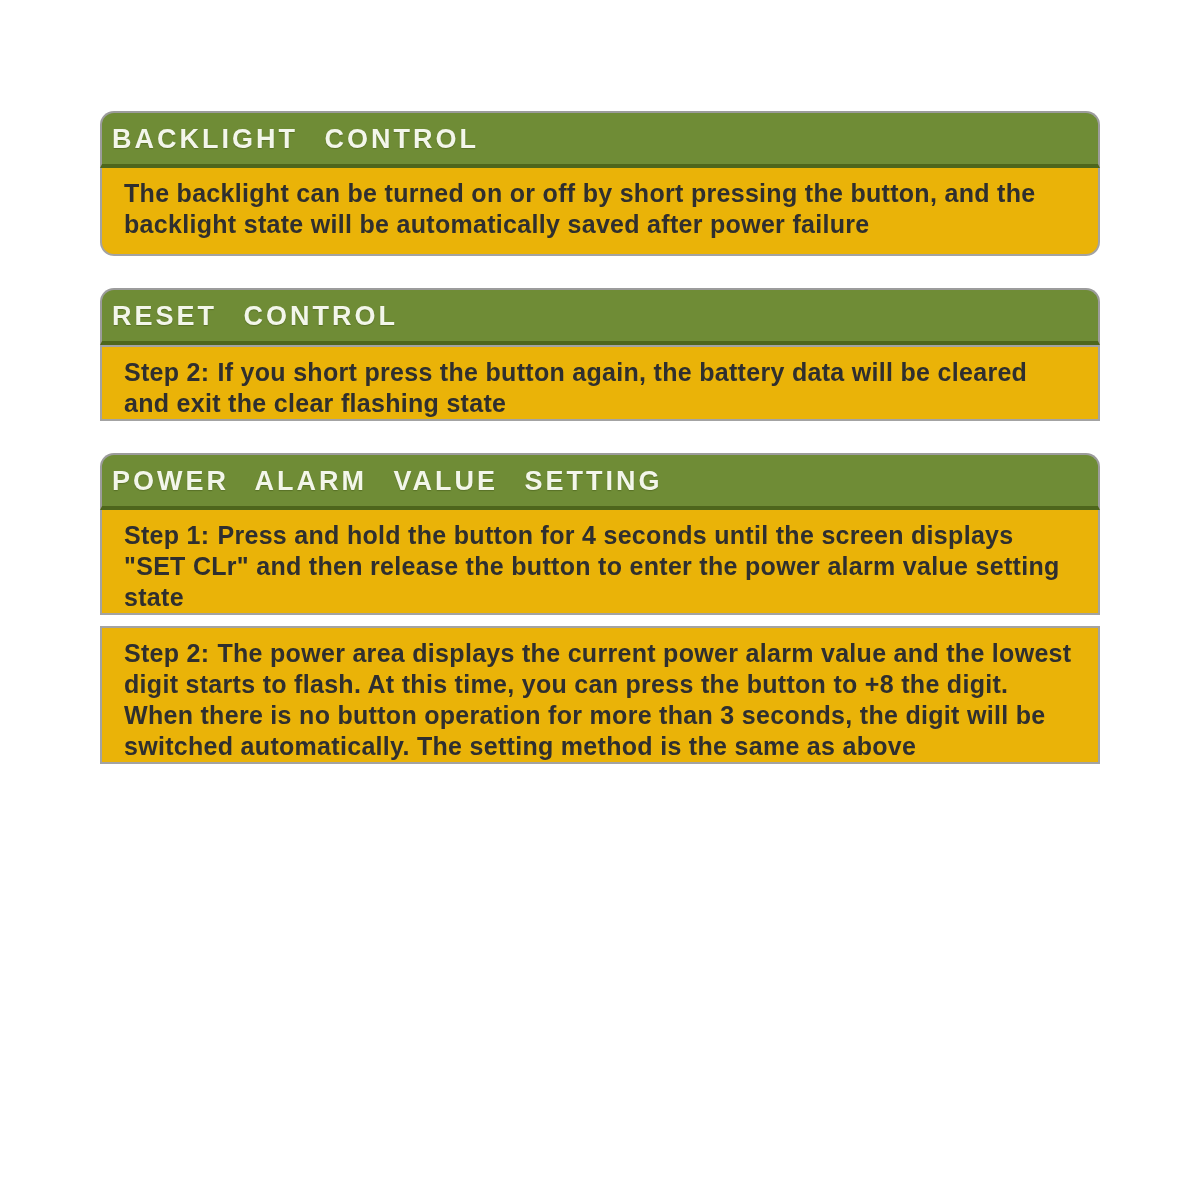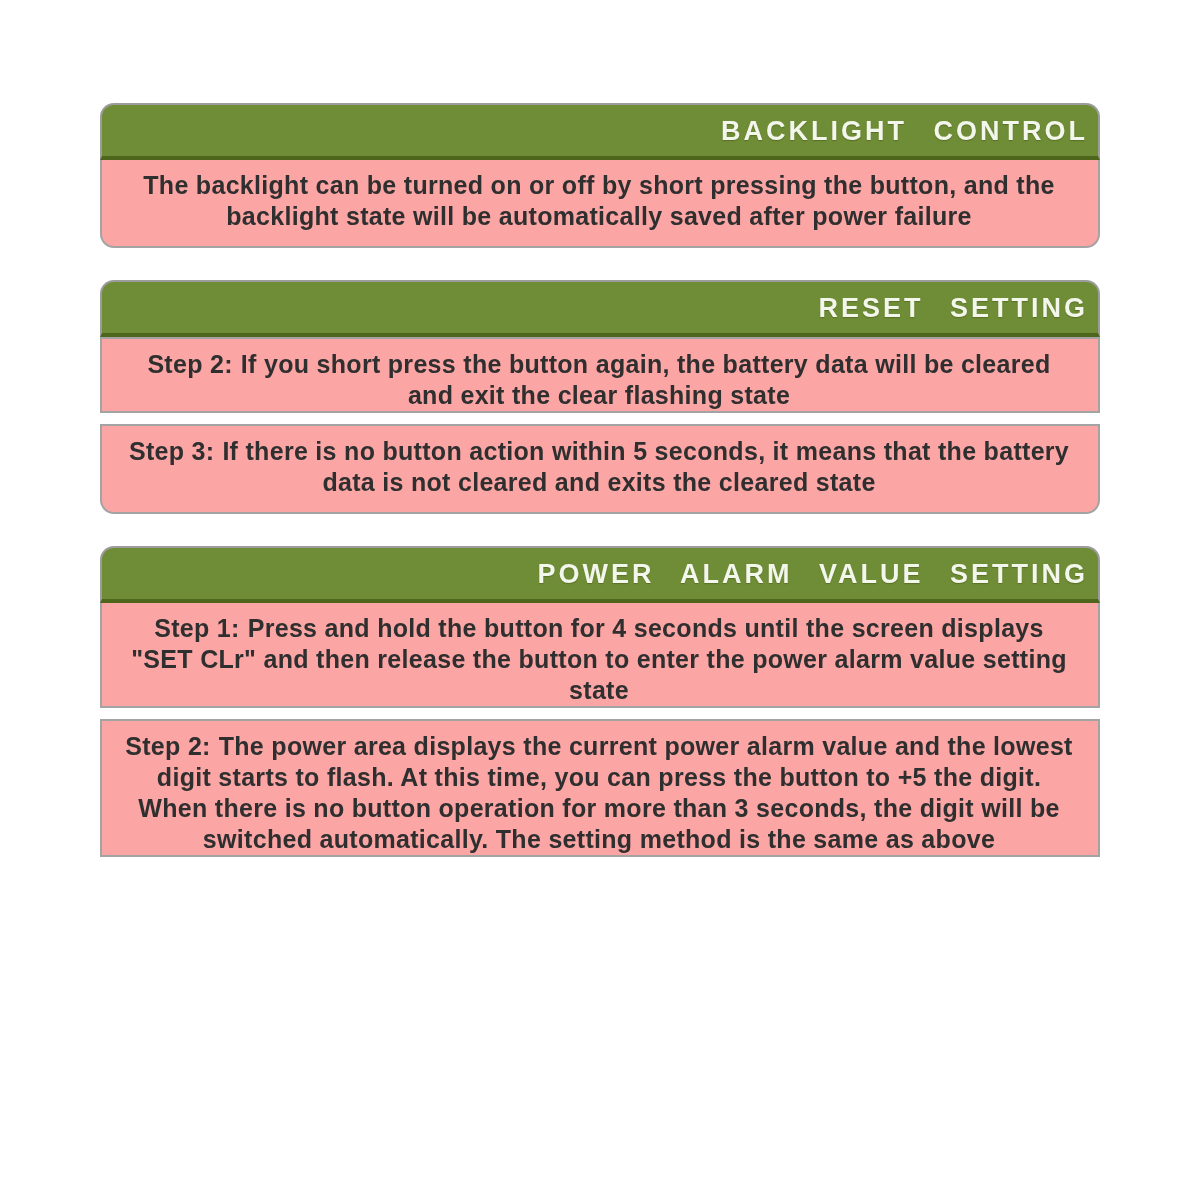--- a/index.html
+++ b/index.html
@@ -20,39 +20,39 @@
     width: 1000px;
     box-sizing: border-box;
     margin-bottom: 32px;
   }
   .card-header {
     box-sizing: border-box;
     background: #6f8c36;
     border: 2px solid #9c9c9c;
     border-bottom: 4px solid #4e661c;
     border-radius: 14px 14px 0 0;
-    text-align: right;
+    text-align: left;
     padding: 11px 10px 9px 10px;
+    margin-top: 8px;
   }
   .card-header h2 {
     margin: 0;
     font-size: 27px;
     line-height: 31px;
     font-weight: 700;
     color: #f3f6ea;
     letter-spacing: 3px;
     word-spacing: 16px;
     text-shadow: 0 1px 1px rgba(60,80,20,0.45);
   }
   .step-row {
     box-sizing: border-box;
-    background: #fca5a5;
+    background: #eab308;
     border: 2px solid #a3a3a3;
     padding: 10px 24px 0 22px;
-    text-align: center;
   }
   .step-row.first {
     border-top: none;
   }
   .step-row + .step-row {
     margin-top: 11px;
   }
   .step-row.last {
     border-radius: 0 0 14px 14px;
     padding-bottom: 14px;
@@ -78,35 +78,32 @@
     <header class="card-header">
       <h2>BACKLIGHT CONTROL</h2>
     </header>
     <div class="step-row first last">
       <p><span class="step-text">The backlight can be turned on or off by short pressing the button, and the backlight state will be automatically saved after power failure</span></p>
     </div>
   </section>
 
   <section class="card">
     <header class="card-header">
-      <h2>RESET SETTING</h2>
+      <h2>RESET CONTROL</h2>
     </header>
     <div class="step-row">
       <p><span class="step-label">Step 2:</span><span class="step-text">If you short press the button again, the battery data will be cleared and exit the clear flashing state</span></p>
-    </div>
-    <div class="step-row last">
-      <p><span class="step-label">Step 3:</span><span class="step-text">If there is no button action within 5 seconds, it means that the battery data is not cleared and exits the cleared state</span></p>
     </div>
   </section>
 
   <section class="card">
     <header class="card-header">
       <h2>POWER ALARM VALUE SETTING</h2>
     </header>
     <div class="step-row first">
       <p><span class="step-label">Step 1:</span><span class="step-text">Press and hold the button for 4 seconds until the screen displays "SET CLr" and then release the button to enter the power alarm value setting state</span></p>
     </div>
     <div class="step-row">
-      <p><span class="step-label">Step 2:</span><span class="step-text">The power area displays the current power alarm value and the lowest digit starts to flash. At this time, you can press the button to +5 the digit. When there is no button operation for more than 3 seconds, the digit will be switched automatically. The setting method is the same as above</span></p>
+      <p><span class="step-label">Step 2:</span><span class="step-text">The power area displays the current power alarm value and the lowest digit starts to flash. At this time, you can press the button to +8 the digit. When there is no button operation for more than 3 seconds, the digit will be switched automatically. The setting method is the same as above</span></p>
     </div>
   </section>
 
 </div>
 
 </body></html>

